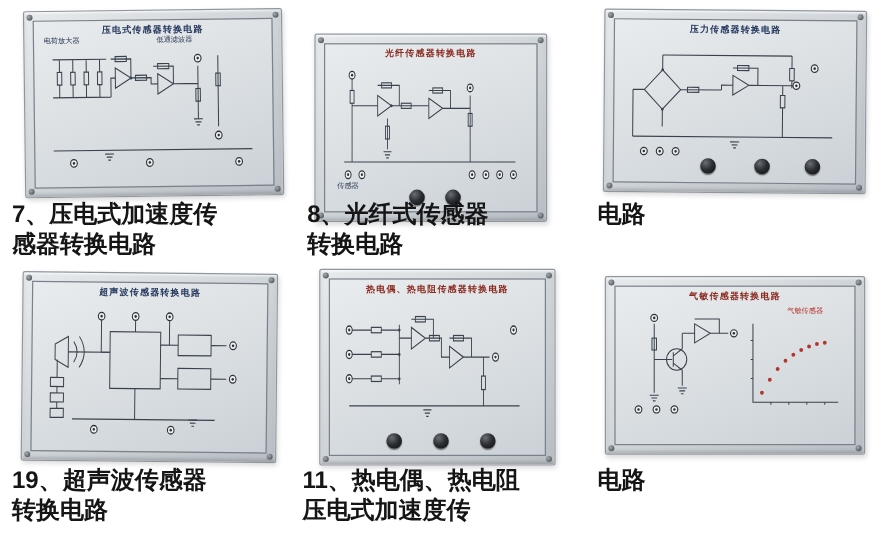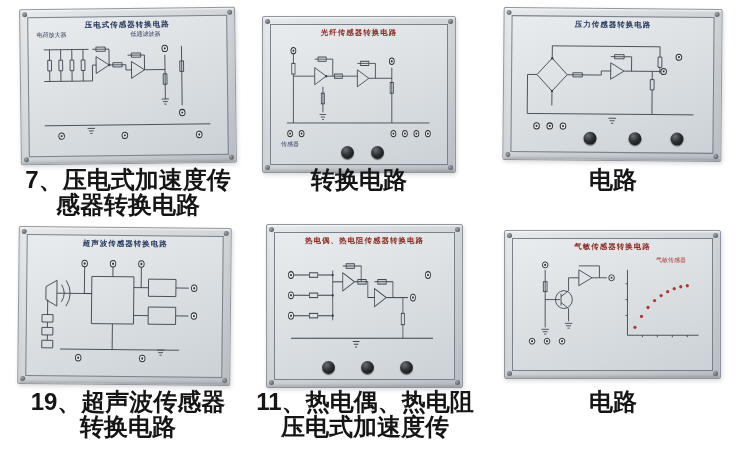--- a/index.html
+++ b/index.html
@@ -55,30 +55,30 @@
   }
   .screw {
     position:absolute; width:5px; height:5px; border-radius:50%;
     background:radial-gradient(circle at 35% 35%, #a2a8ae, #3e434a);
   }
   .screw.tl{left:2px;top:2px} .screw.tr{right:2px;top:2px}
   .screw.bl{left:2px;bottom:2px} .screw.br{right:2px;bottom:2px}
 
   
   .p1{left:20px;  top:8px;   width:216px; height:156px; transform:rotate(-0.7deg);}
-  .p2{left:262px; top:16px;  width:194px; height:157px;padding-left:35px;}
+  .p2{left:262px; top:28px;  width:194px; height:157px;padding-left:35px;}
   .p3{left:503px; top:8px;   width:219px; height:153px; transform:rotate(0.5deg);}
   .p4{left:18px;  top:227px; width:213px; height:158px; transform:rotate(0.6deg);}
   .p5{left:266px; top:224px; width:197px; height:164px;}
   .p6{left:504px; top:230px; width:217px; height:149px;}
 
   
   .caption {
-    position:absolute; text-align:center;
-    font-size:24px; font-weight:bold; color:#151515;
+    position:absolute; text-align:left;
+    font-size:20px; font-weight:bold; color:#151515;
     line-height:25px; white-space:nowrap;
   }
   .c1{left:10px;  top:167px; width:236px;}
   .c2{left:256px; top:167px; width:206px;}
   .c3{left:498px; top:167px; width:230px;}
   .c4{left:10px;  top:389px; width:236px;}
   .c5{left:252px; top:389px; width:226px;}
   .c6{left:498px; top:389px; width:230px;}
 </style>
 </head>
@@ -337,20 +337,21 @@
         <circle class="red-dot" cx="180" cy="32" r="1.7"></circle>
       </svg>
     </div>
   </div>
 
   <div class="caption c1">
     <div>7、压电式加速度传</div>
     <div>感器转换电路</div>
   </div>
   <div class="caption c2">
+    <div>8、光纤式传感器</div>
     <div>转换电路</div>
   </div>
   <div class="caption c3">
     <div>电路</div>
   </div>
   <div class="caption c4">
     <div>19、超声波传感器</div>
     <div>转换电路</div>
   </div>
   <div class="caption c5">

